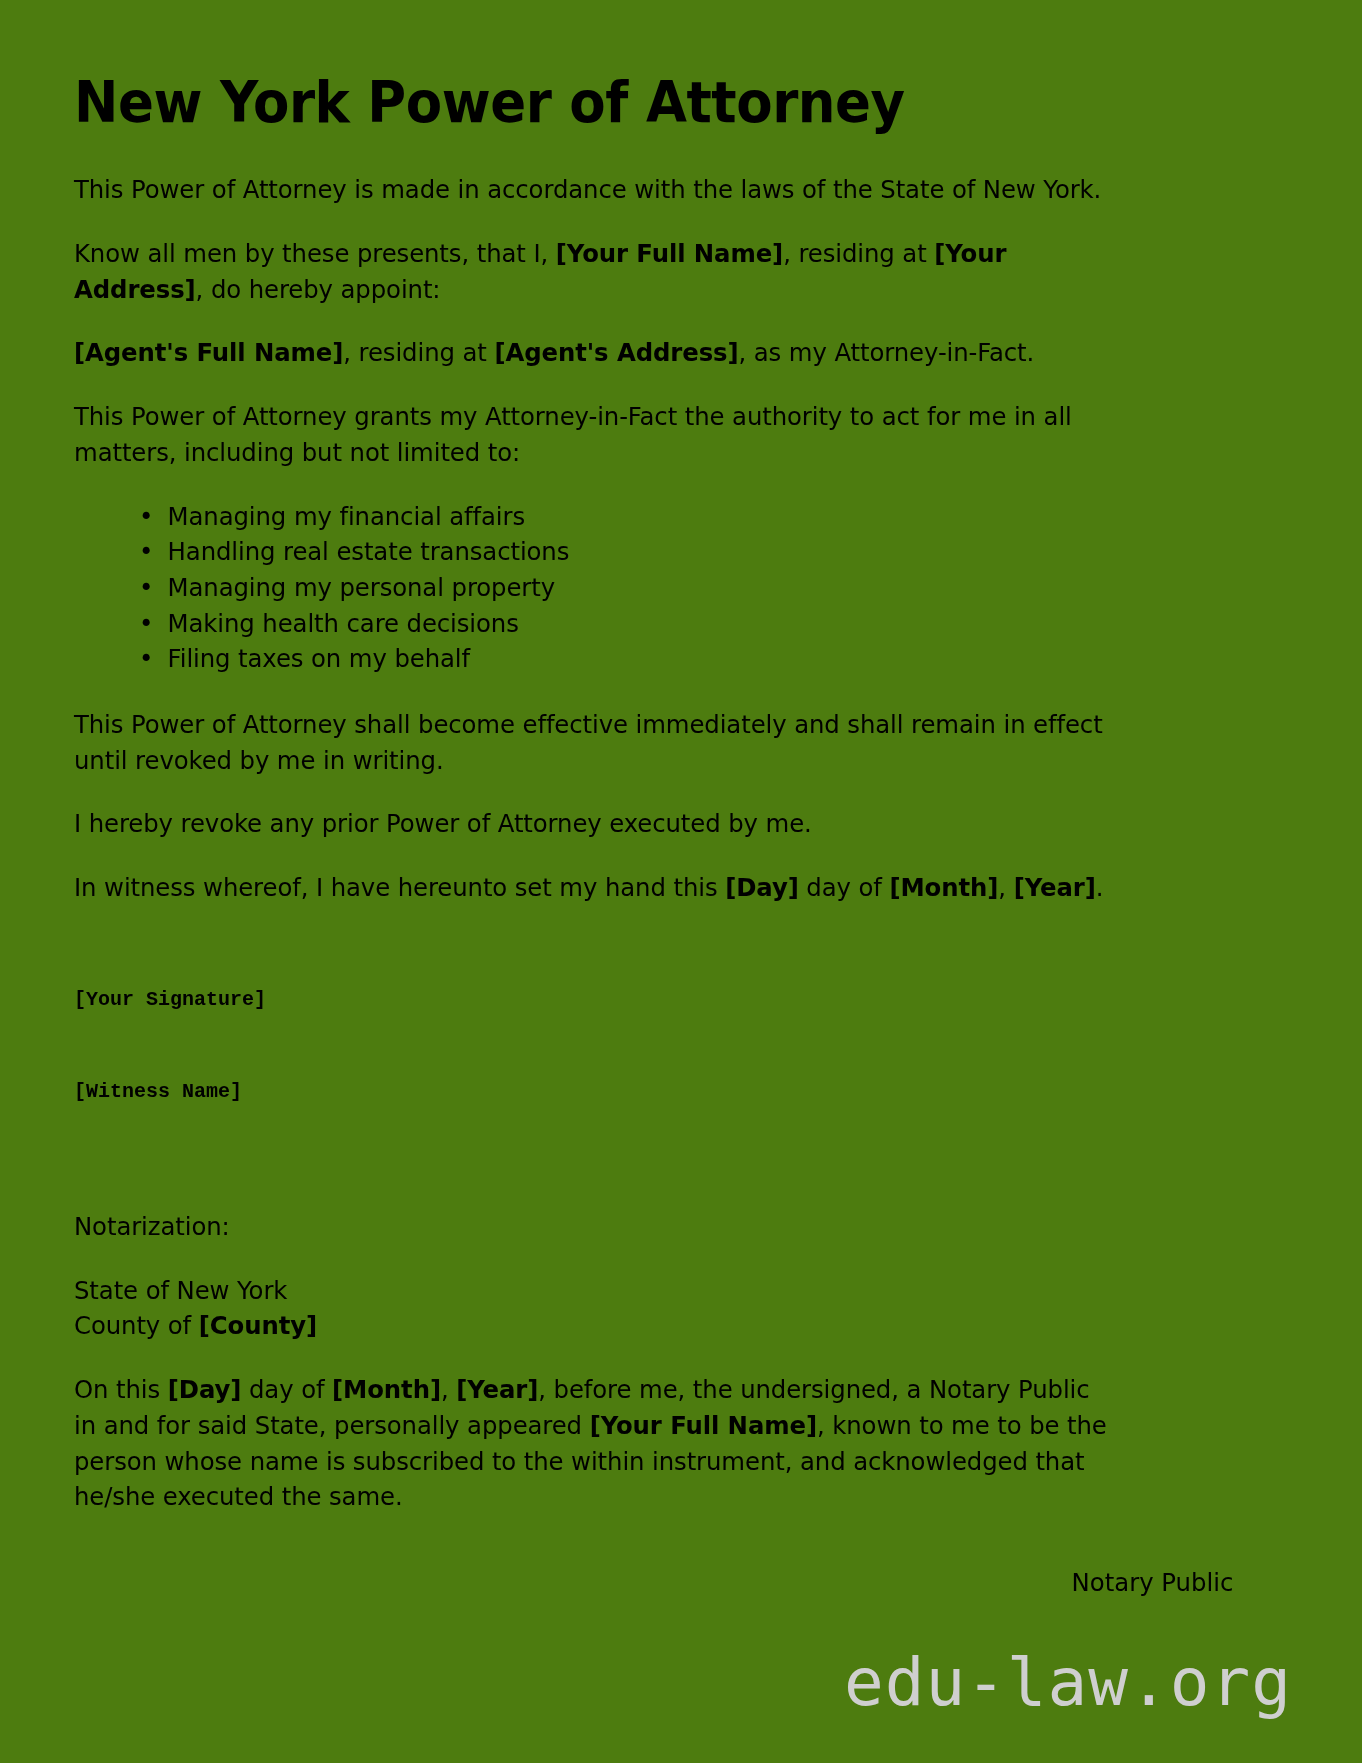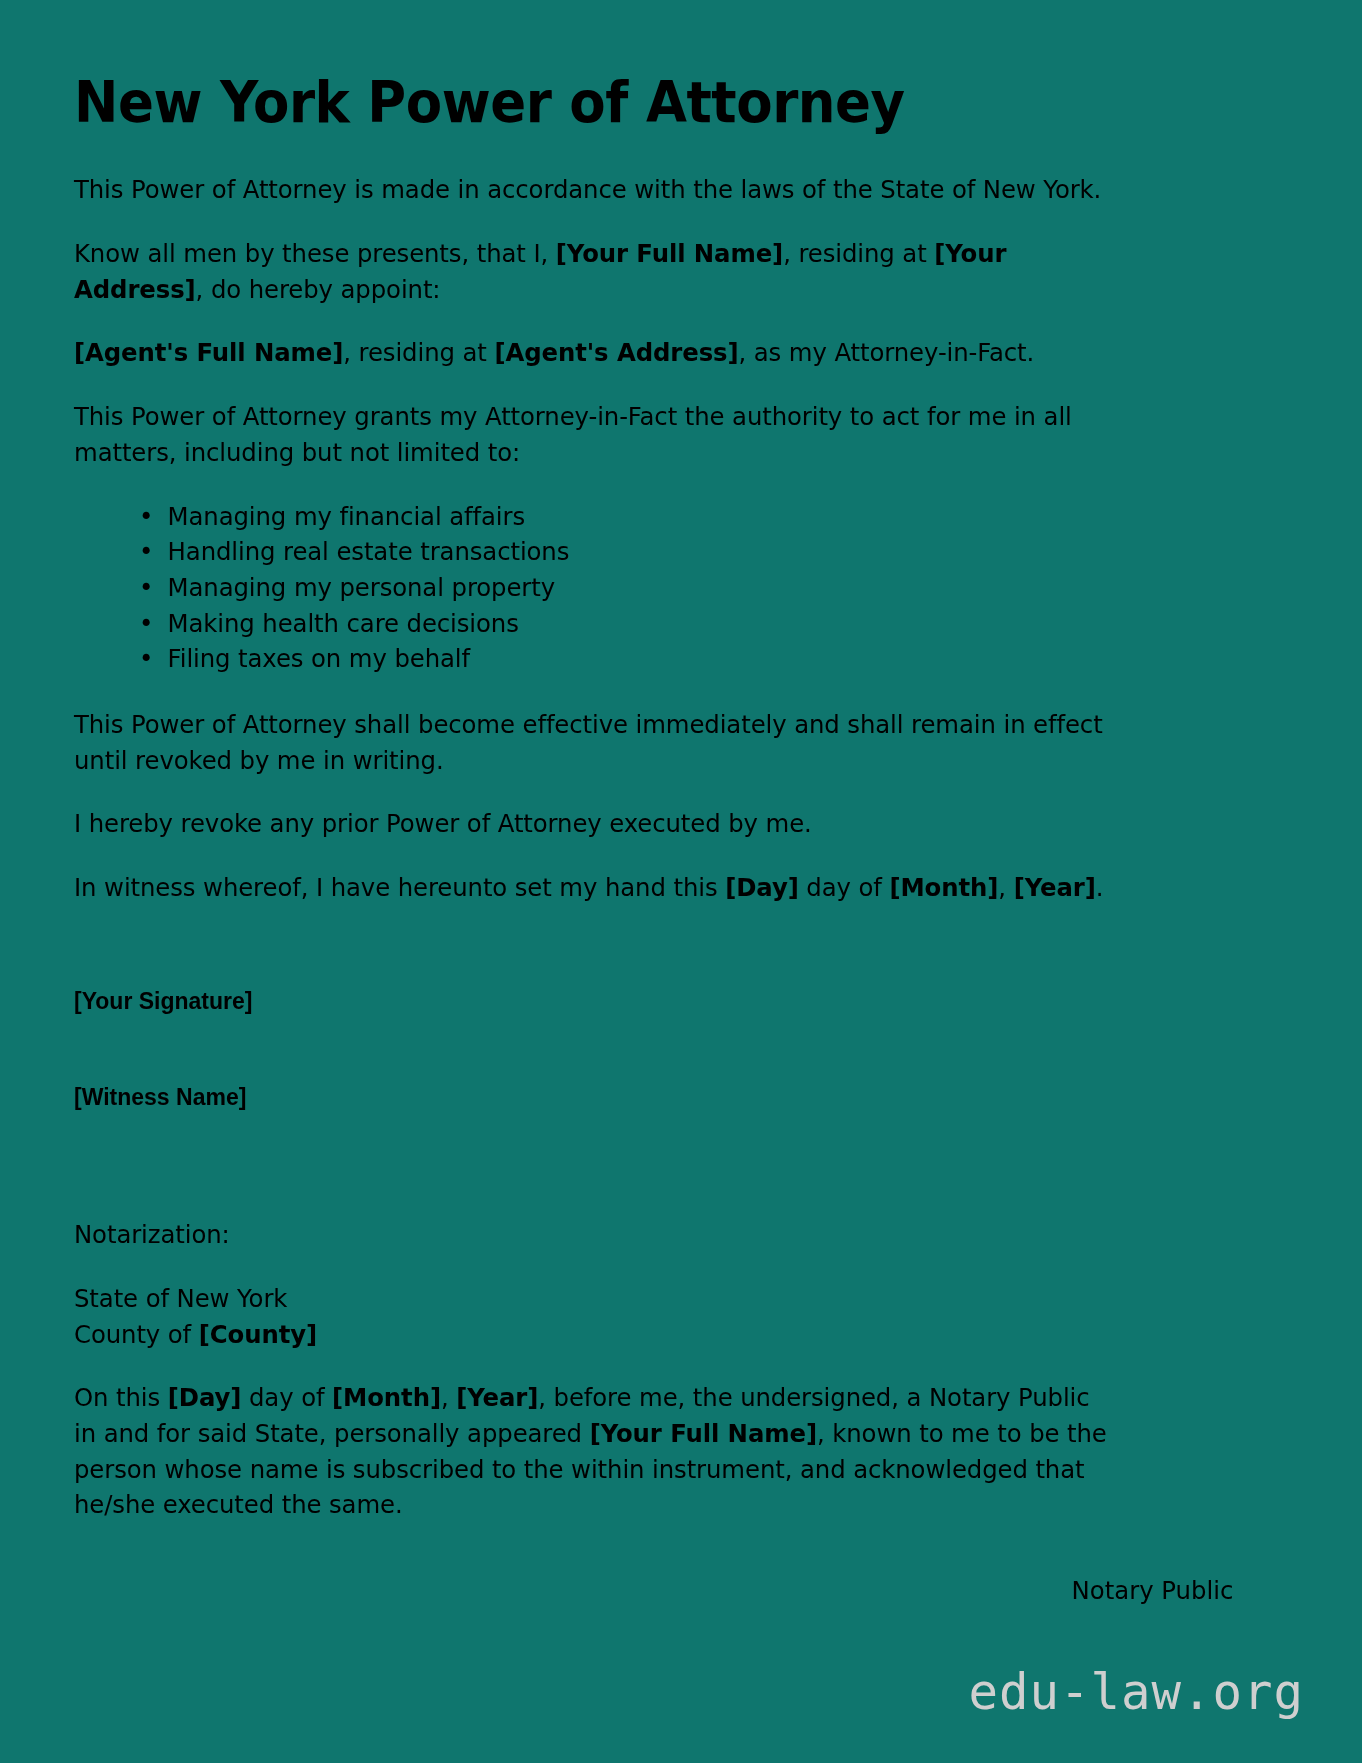--- a/index.html
+++ b/index.html
@@ -14,21 +14,21 @@
     font-family: "Liberation Sans", sans-serif;
     color: #000000;
     overflow: hidden;
   }
 
   .page {
     position: absolute;
     left: 0; top: 0;
     width: 1362px;
     height: 1763px;
-    background: #0f766e;
+    background: #4d7c0f;
     box-sizing: border-box;
     padding: 72px 74px 0 74px;
   }
 
   .doc-title {
     font-family: "DejaVu Sans", sans-serif;
     font-weight: bold;
     font-size: 57px;
     line-height: 1.06;
     letter-spacing: -0.5px;
@@ -88,23 +88,23 @@
     font-size: 25.5px;
     line-height: 0.62;
     letter-spacing: -1.2px;
     white-space: nowrap;
     overflow: hidden;
     width: 330px;
     display: block;
     color: #000;
   }
   .sig-label {
-    font-family: Liberation Sans, sans-serif;
+    font-family: Liberation Mono, monospace;
     font-weight: bold;
-    font-size: 23px;
+    font-size: 20px;
     line-height: 1.35;
     margin-top: 6px;
     letter-spacing: 0px;
   }
   .sig-label-plain {
     font-family: "DejaVu Sans", sans-serif;
     font-weight: normal;
     font-size: 25.5px;
     line-height: 1.35;
     margin-top: 2px;
@@ -119,24 +119,24 @@
     margin: 0 0 28px 0;
     transform: scaleX(0.955);
     transform-origin: left top;
     letter-spacing: -0.1px;
   }
 
   .spacer-top-sig { height: 30px; }
 
   .watermark {
     position: absolute;
-    right: 58px;
+    right: 70px;
     bottom: 42px;
     font-family: "DejaVu Sans Mono", monospace;
-    font-size: 49px;
+    font-size: 66px;
     color: #cfcfcf;
     letter-spacing: 1px;
     white-space: nowrap;
   }
 </style>
 </head>
 <body>
 
 <div class="page">
 

